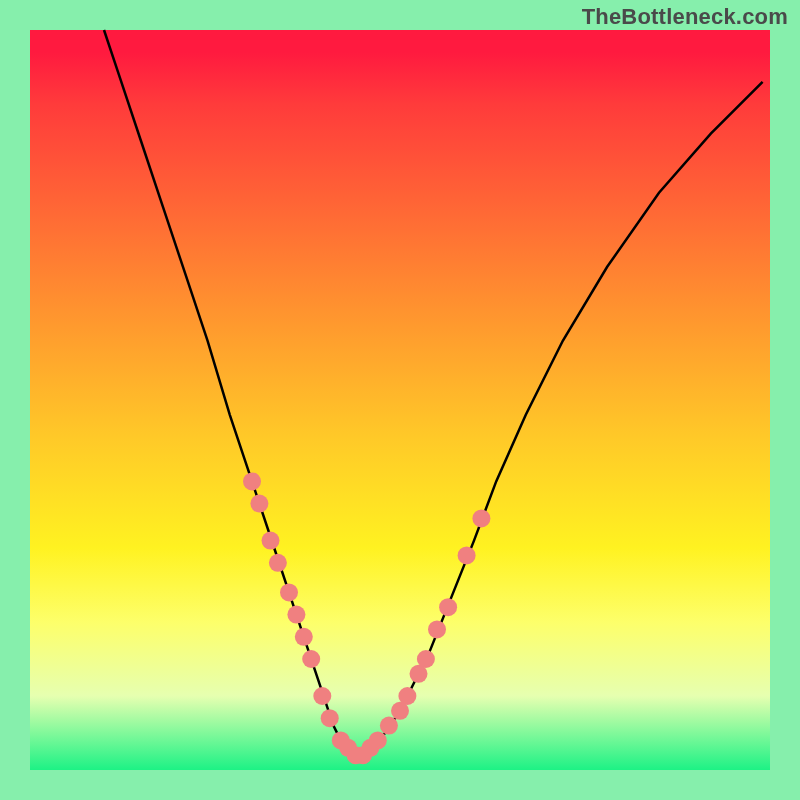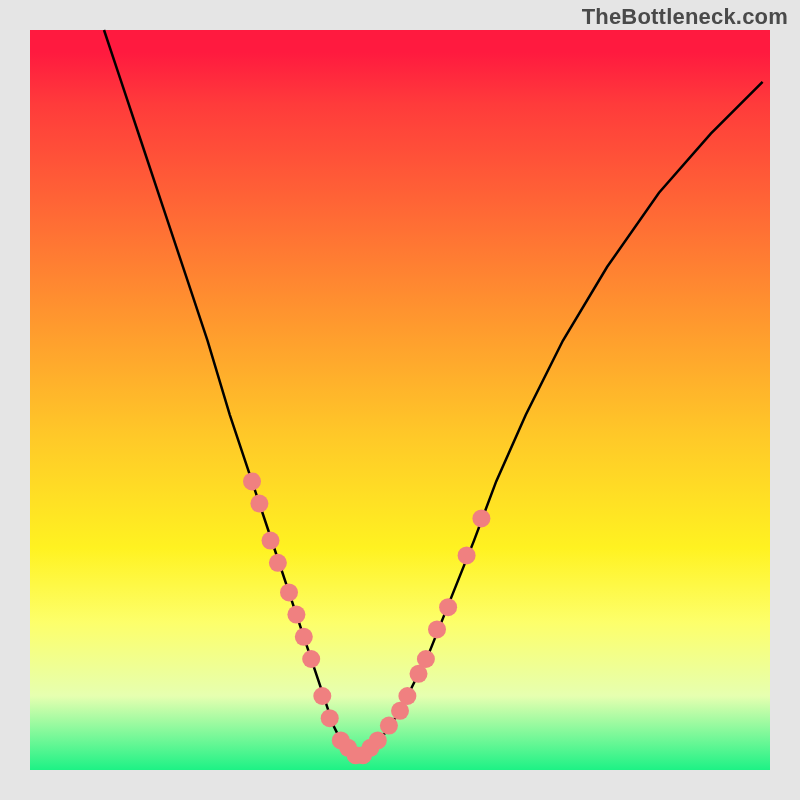--- a/index.html
+++ b/index.html
@@ -1,21 +1,21 @@
 <!DOCTYPE html>
 <html><head>
 <meta charset="utf-8">
 <style>
   * { margin: 0; padding: 0; box-sizing: border-box; }
   html, body { width: 800px; height: 800px; overflow: hidden; background: #000; }
   .frame {
     position: relative;
     width: 800px;
     height: 800px;
-    background: #e5e5e5;
+    background: #86efac;
   }
   .plot-area {
     position: absolute;
     left: 30px;
     top: 30px;
     width: 740px;
     height: 740px;
     background: linear-gradient(to bottom,
       #ff1a3f 0%,
       #ff1a3f 3%,

